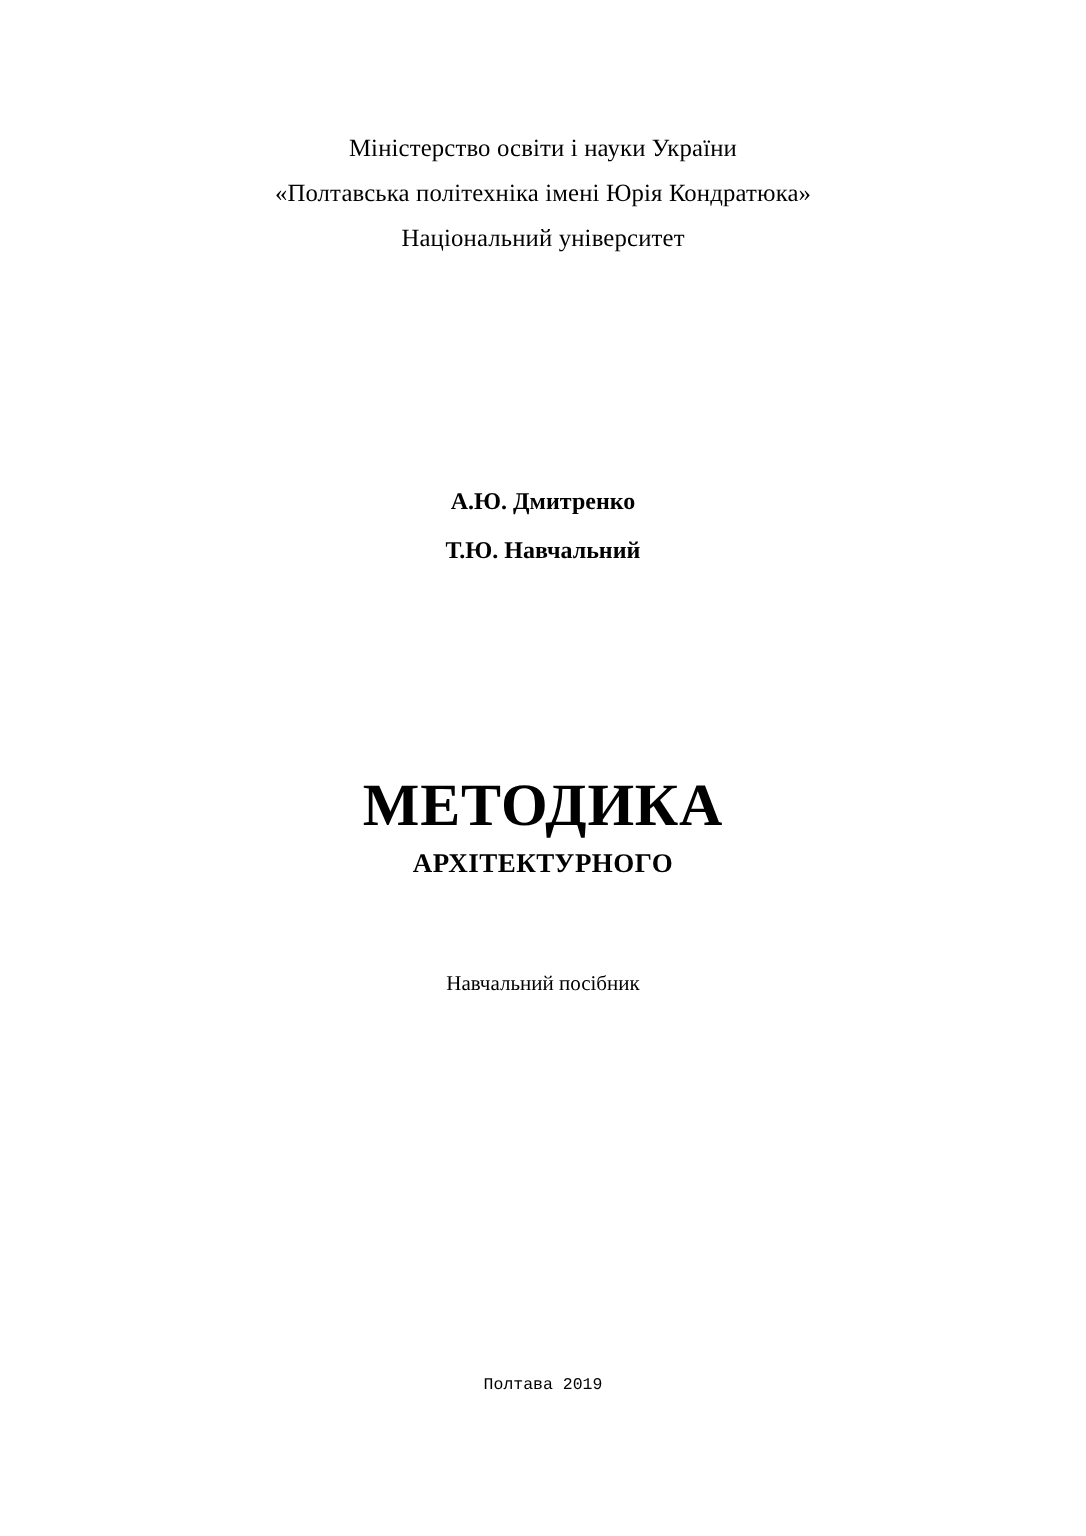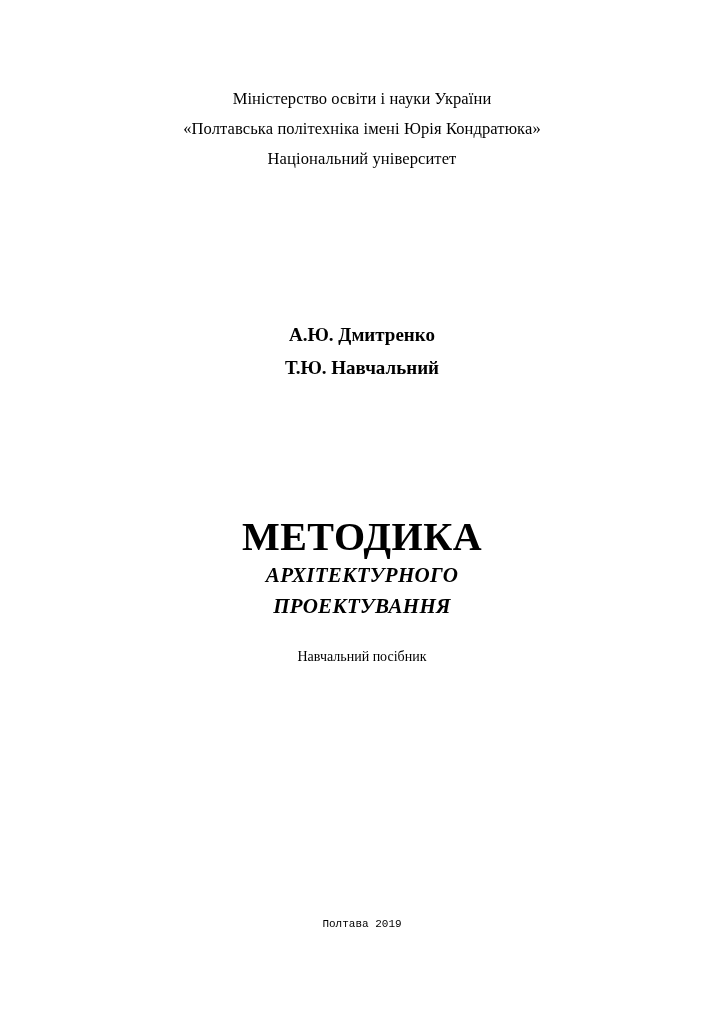--- a/index.html
+++ b/index.html
@@ -34,43 +34,42 @@
     line-height: 30px;
     letter-spacing: 0.1px;
   }
   .authors {
     position: absolute;
     top: 318px;
     left: 0;
     right: 0;
   }
   .authors .line {
-    font-size: 19px;
+    font-size: 16px;
     font-weight: bold;
     line-height: 33px;
   }
   .title-block {
     position: absolute;
     top: 494px;
     left: 0;
     right: 0;
   }
   .title-main {
     font-size: 40px;
     font-weight: bold;
     line-height: 46px;
     letter-spacing: 0.5px;
     margin-top: 20px;
   }
   .title-sub {
-    font-size: 21px;
+    font-size: 18px;
     font-weight: bold;
     line-height: 31px;
     letter-spacing: 0.3px;
-    font-style: italic;
   }
   .subtitle {
     position: absolute;
     top: 645px;
     left: 0;
     right: 0;
     font-size: 14px;
     line-height: 24px;
   }
   .imprint {
@@ -95,20 +94,19 @@
   </div>
 
   <div class="authors center">
     <div class="line">А.Ю. Дмитренко</div>
     <div class="line">Т.Ю. Навчальний</div>
   </div>
 
   <div class="title-block center">
     <div class="title-main">МЕТОДИКА</div>
     <div class="title-sub">АРХІТЕКТУРНОГО</div>
-    <div class="title-sub">ПРОЕКТУВАННЯ</div>
   </div>
 
   <div class="subtitle center">Навчальний посібник</div>
 
   <div class="imprint center">Полтава 2019</div>
 
 </div>
 
 </body></html>

